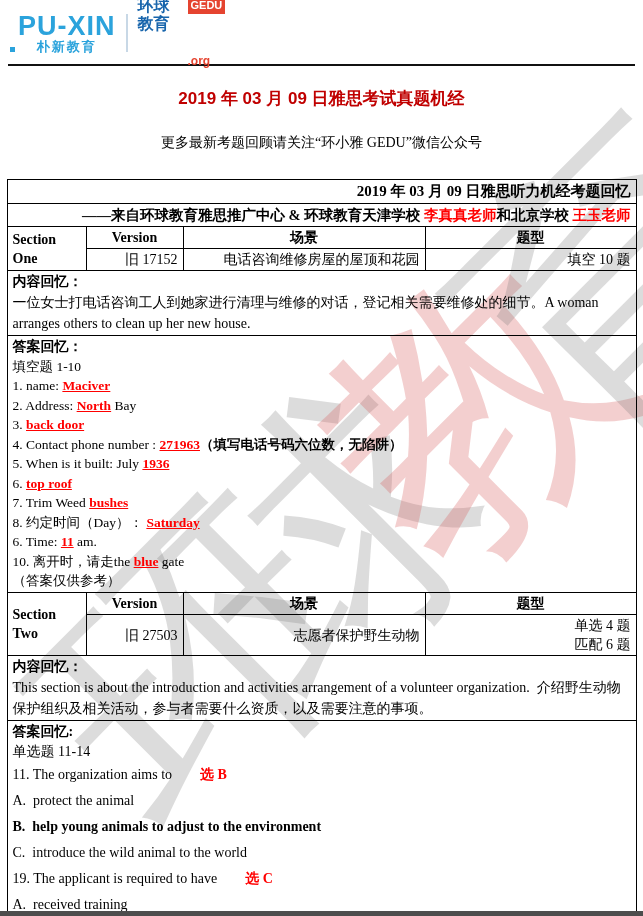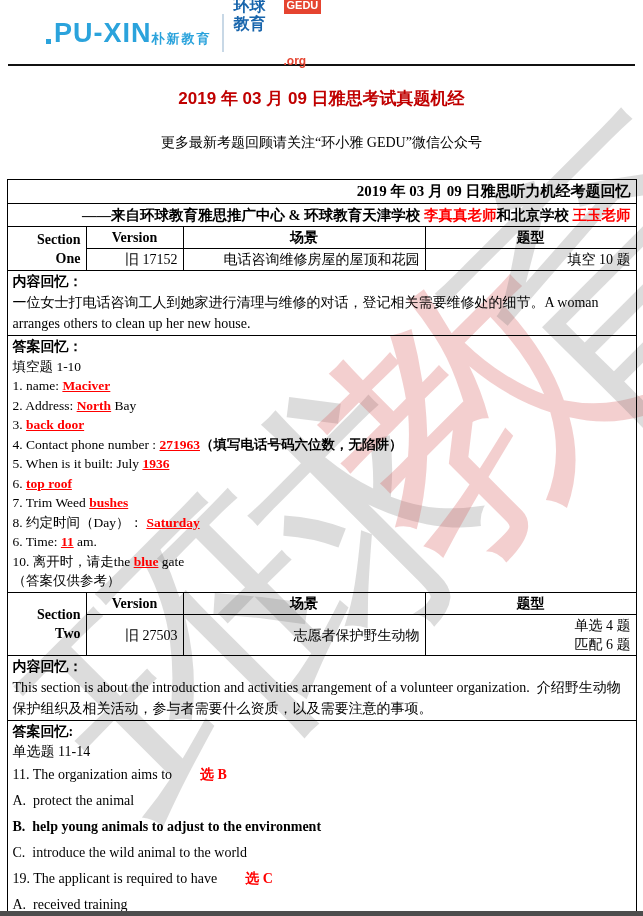--- a/index.html
+++ b/index.html
@@ -17,21 +17,21 @@
   }
   .wm-gray{color:rgba(120,120,120,0.26);}
   .wm-pink{color:rgba(214,96,96,0.30);}
   #wm1{left:52px;top:530px;}
   #wm2{left:196px;top:402px;}
   #wm3{left:334px;top:272px;}
   #wm4{left:474px;top:142px;}
   .content{position:relative;z-index:1;}
   
   .logo-row{display:flex;align-items:center;padding:9px 0 0 10px;height:48px;}
-  .puxin{display:flex;flex-direction:row;align-items:flex-end;position:relative;padding-left:8px;margin-left:36px;}
+  .puxin{display:flex;flex-direction:column;align-items:center;position:relative;padding-left:8px;}
   .puxin-word{
     font-family:"Liberation Sans","DejaVu Sans",sans-serif;
     font-weight:bold;font-size:27px;line-height:26px;color:#2ba3dc;letter-spacing:1px;
   }
   .puxin-sub{
     font-family:"Liberation Sans","DejaVu Sans",sans-serif;
     font-weight:bold;font-size:13px;line-height:15px;color:#2ba3dc;letter-spacing:2px;
   }
   .puxin-dot{position:absolute;left:0;bottom:2px;width:5px;height:5px;background:#2ba3dc;}
   .logo-divider{width:2px;height:38px;background:#c8d8e6;margin:0 10px;}
@@ -63,21 +63,21 @@
     width:629px;margin:27px auto 0 auto;
     border:1.5px solid #000;
     font-size:14px;
   }
   table.recall td{border:1px solid #000;padding:1px 5px;vertical-align:middle;background:transparent;}
   .gray-row td{background:#d9d9d9;text-align:right;font-weight:bold;}
   .t-caption{font-size:15px;line-height:21px;padding-top:2px;}
   .t-source{font-size:14.5px;line-height:20px;}
   .red-t{color:#ff0000;}
   .col-hdr{font-weight:bold;text-align:center;line-height:19px;}
-  .sec-cell{font-weight:bold;text-align:right;line-height:19px;font-family:Liberation Serif, serif;}
+  .sec-cell{font-weight:bold;text-align:left;line-height:19px;font-family:Liberation Serif, serif;}
   .data-cell{text-align:right;line-height:19px;}
   .block-label{font-weight:bold;font-size:14px;line-height:20px;}
   .block-text{font-size:14px;line-height:21px;margin:0;}
   .ans-cell{padding-bottom:3px;}
   .ans-intro{font-size:13.5px;line-height:19px;}
   .ans-line{font-size:13.5px;line-height:19.5px;white-space:pre-wrap;}
   .red-u{color:#ff0000;font-weight:bold;text-decoration:underline;}
   .red-b{color:#000000;font-weight:bold;}
   .ans-note{font-size:13.5px;line-height:20px;}
   .mc{font-size:14px;line-height:20px;margin:0 0 6px 0;white-space:pre-wrap;}

